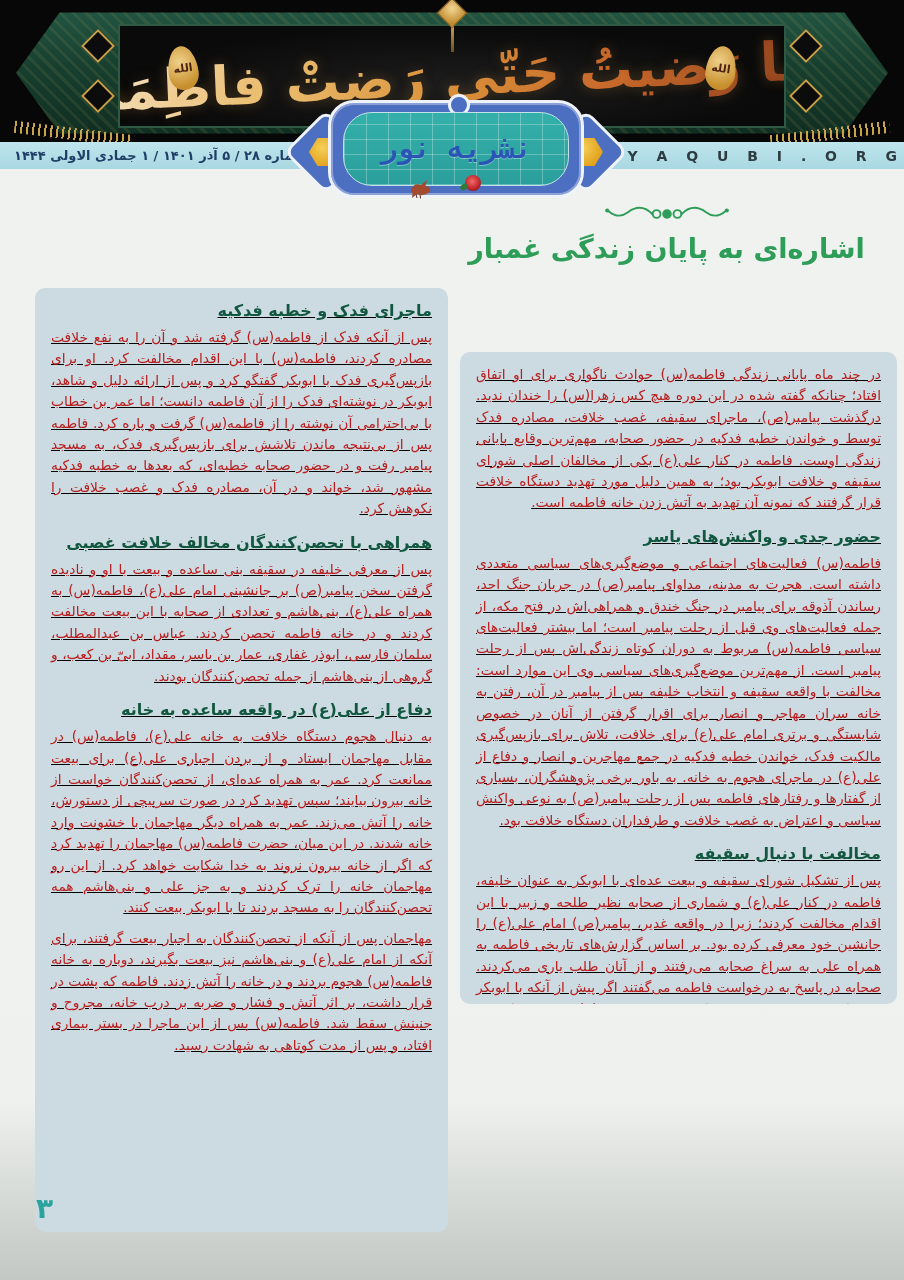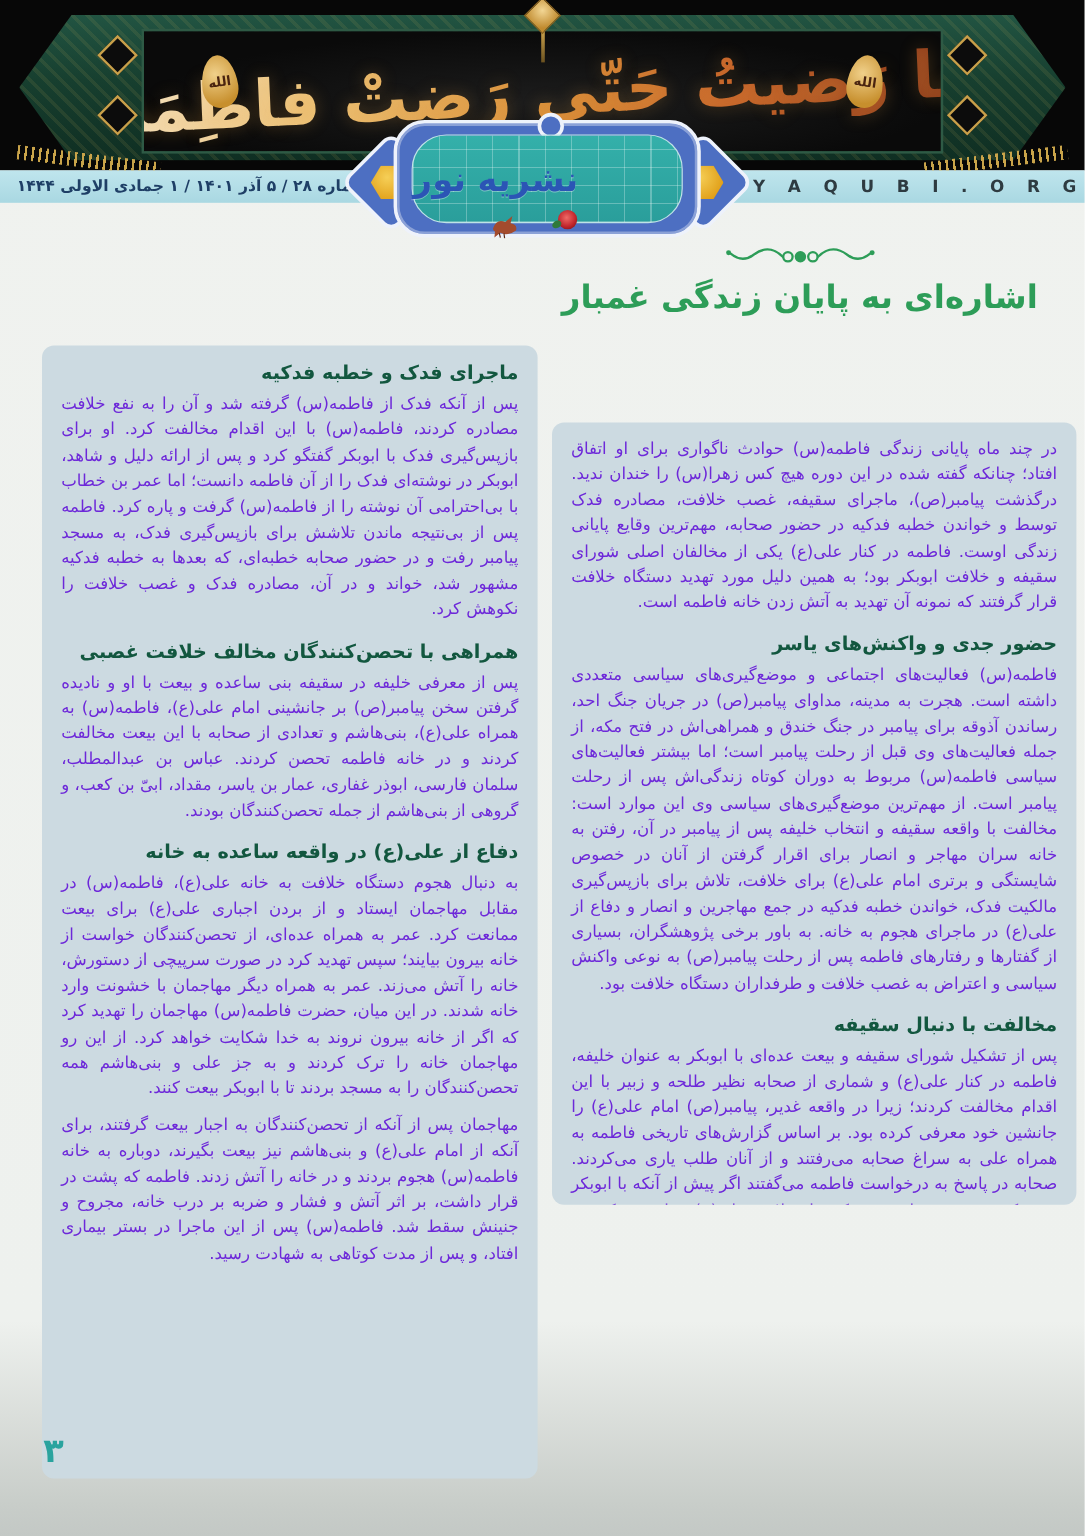--- a/index.html
+++ b/index.html
@@ -59,38 +59,38 @@
         border:3px solid #eef2fb;border-radius:26px;
         box-shadow:inset 0 0 0 2px rgba(255,255,255,.35);}
   .platebody:before{content:"";position:absolute;left:50%;top:-9px;width:16px;height:16px;margin-left:-8px;
         border-radius:50%;background:#4d6fc2;border:3px solid #eef2fb;}
   .plateinner{position:absolute;left:12px;right:12px;top:9px;bottom:9px;border-radius:29px;
         border:1px solid #bfe3e6;overflow:visible;
         background:
          repeating-linear-gradient(0deg,rgba(255,255,255,.28) 0 1px,rgba(0,0,0,0) 1px 15px),
          repeating-linear-gradient(90deg,rgba(255,255,255,.28) 0 1px,rgba(0,0,0,0) 1px 22px),
          linear-gradient(180deg,#34b0aa,#2a9e9b);
-        display:flex;align-items:center;justify-content:flex-end;}
+        display:flex;align-items:center;justify-content:center;font-family:Liberation Mono, monospace;}
   .platetitle{font-size:28px;font-weight:bold;color:#2b55b5;letter-spacing:3px;
         text-shadow:0 1px 0 rgba(255,255,255,.35);}
   .rose{position:absolute;left:54%;bottom:-6px;width:16px;height:16px;border-radius:50%;
         background:radial-gradient(circle at 45% 40%,#ef6a66,#c3272e 55%,#7e1119 90%);}
   .rose:after{content:"";position:absolute;left:-5px;bottom:1px;width:8px;height:6px;border-radius:50%;
         background:#2f7a3c;transform:rotate(-30deg);}
   .bird{position:absolute;left:64px;bottom:-14px;width:26px;height:22px;}
 
   
   .titleblock{position:absolute;left:448px;top:203px;width:437px;text-align:center;z-index:4;}
   .orn{display:block;margin:0 auto 2px;}
   .t1,.t2{display:block;font-weight:bold;color:#2d9d58;font-size:27px;line-height:1.6;}
 
   
   .col{position:absolute;background:#ccdae1;border-radius:10px;overflow:hidden;
-        padding:12px 16px 0;box-sizing:border-box;direction:rtl;}
-  .col p{margin:0 0 9px;font-size:13.8px;line-height:21.4px;color:#6d28d9;
+        padding:12px 16px 0;box-sizing:border-box;direction:rtl;text-decoration:underline;}
+  .col p{margin:0 0 9px;font-size:13.8px;line-height:21.4px;color:#b91c1c;
         text-align:justify;text-justify:inter-word;}
   .col h3{margin:12px 0 5px;font-size:16px;line-height:22px;color:#12573f;font-weight:bold;}
   .col h3.first{margin-top:0;}
   .leftcol{left:35px;top:288px;width:413px;height:944px;}
   .rightcol{left:460px;top:352px;width:437px;height:652px;}
 
   .pagenum{position:absolute;left:36px;top:1192px;font-size:28px;font-weight:bold;color:#2aa39e;}
 </style>
 </head>
 <body>

